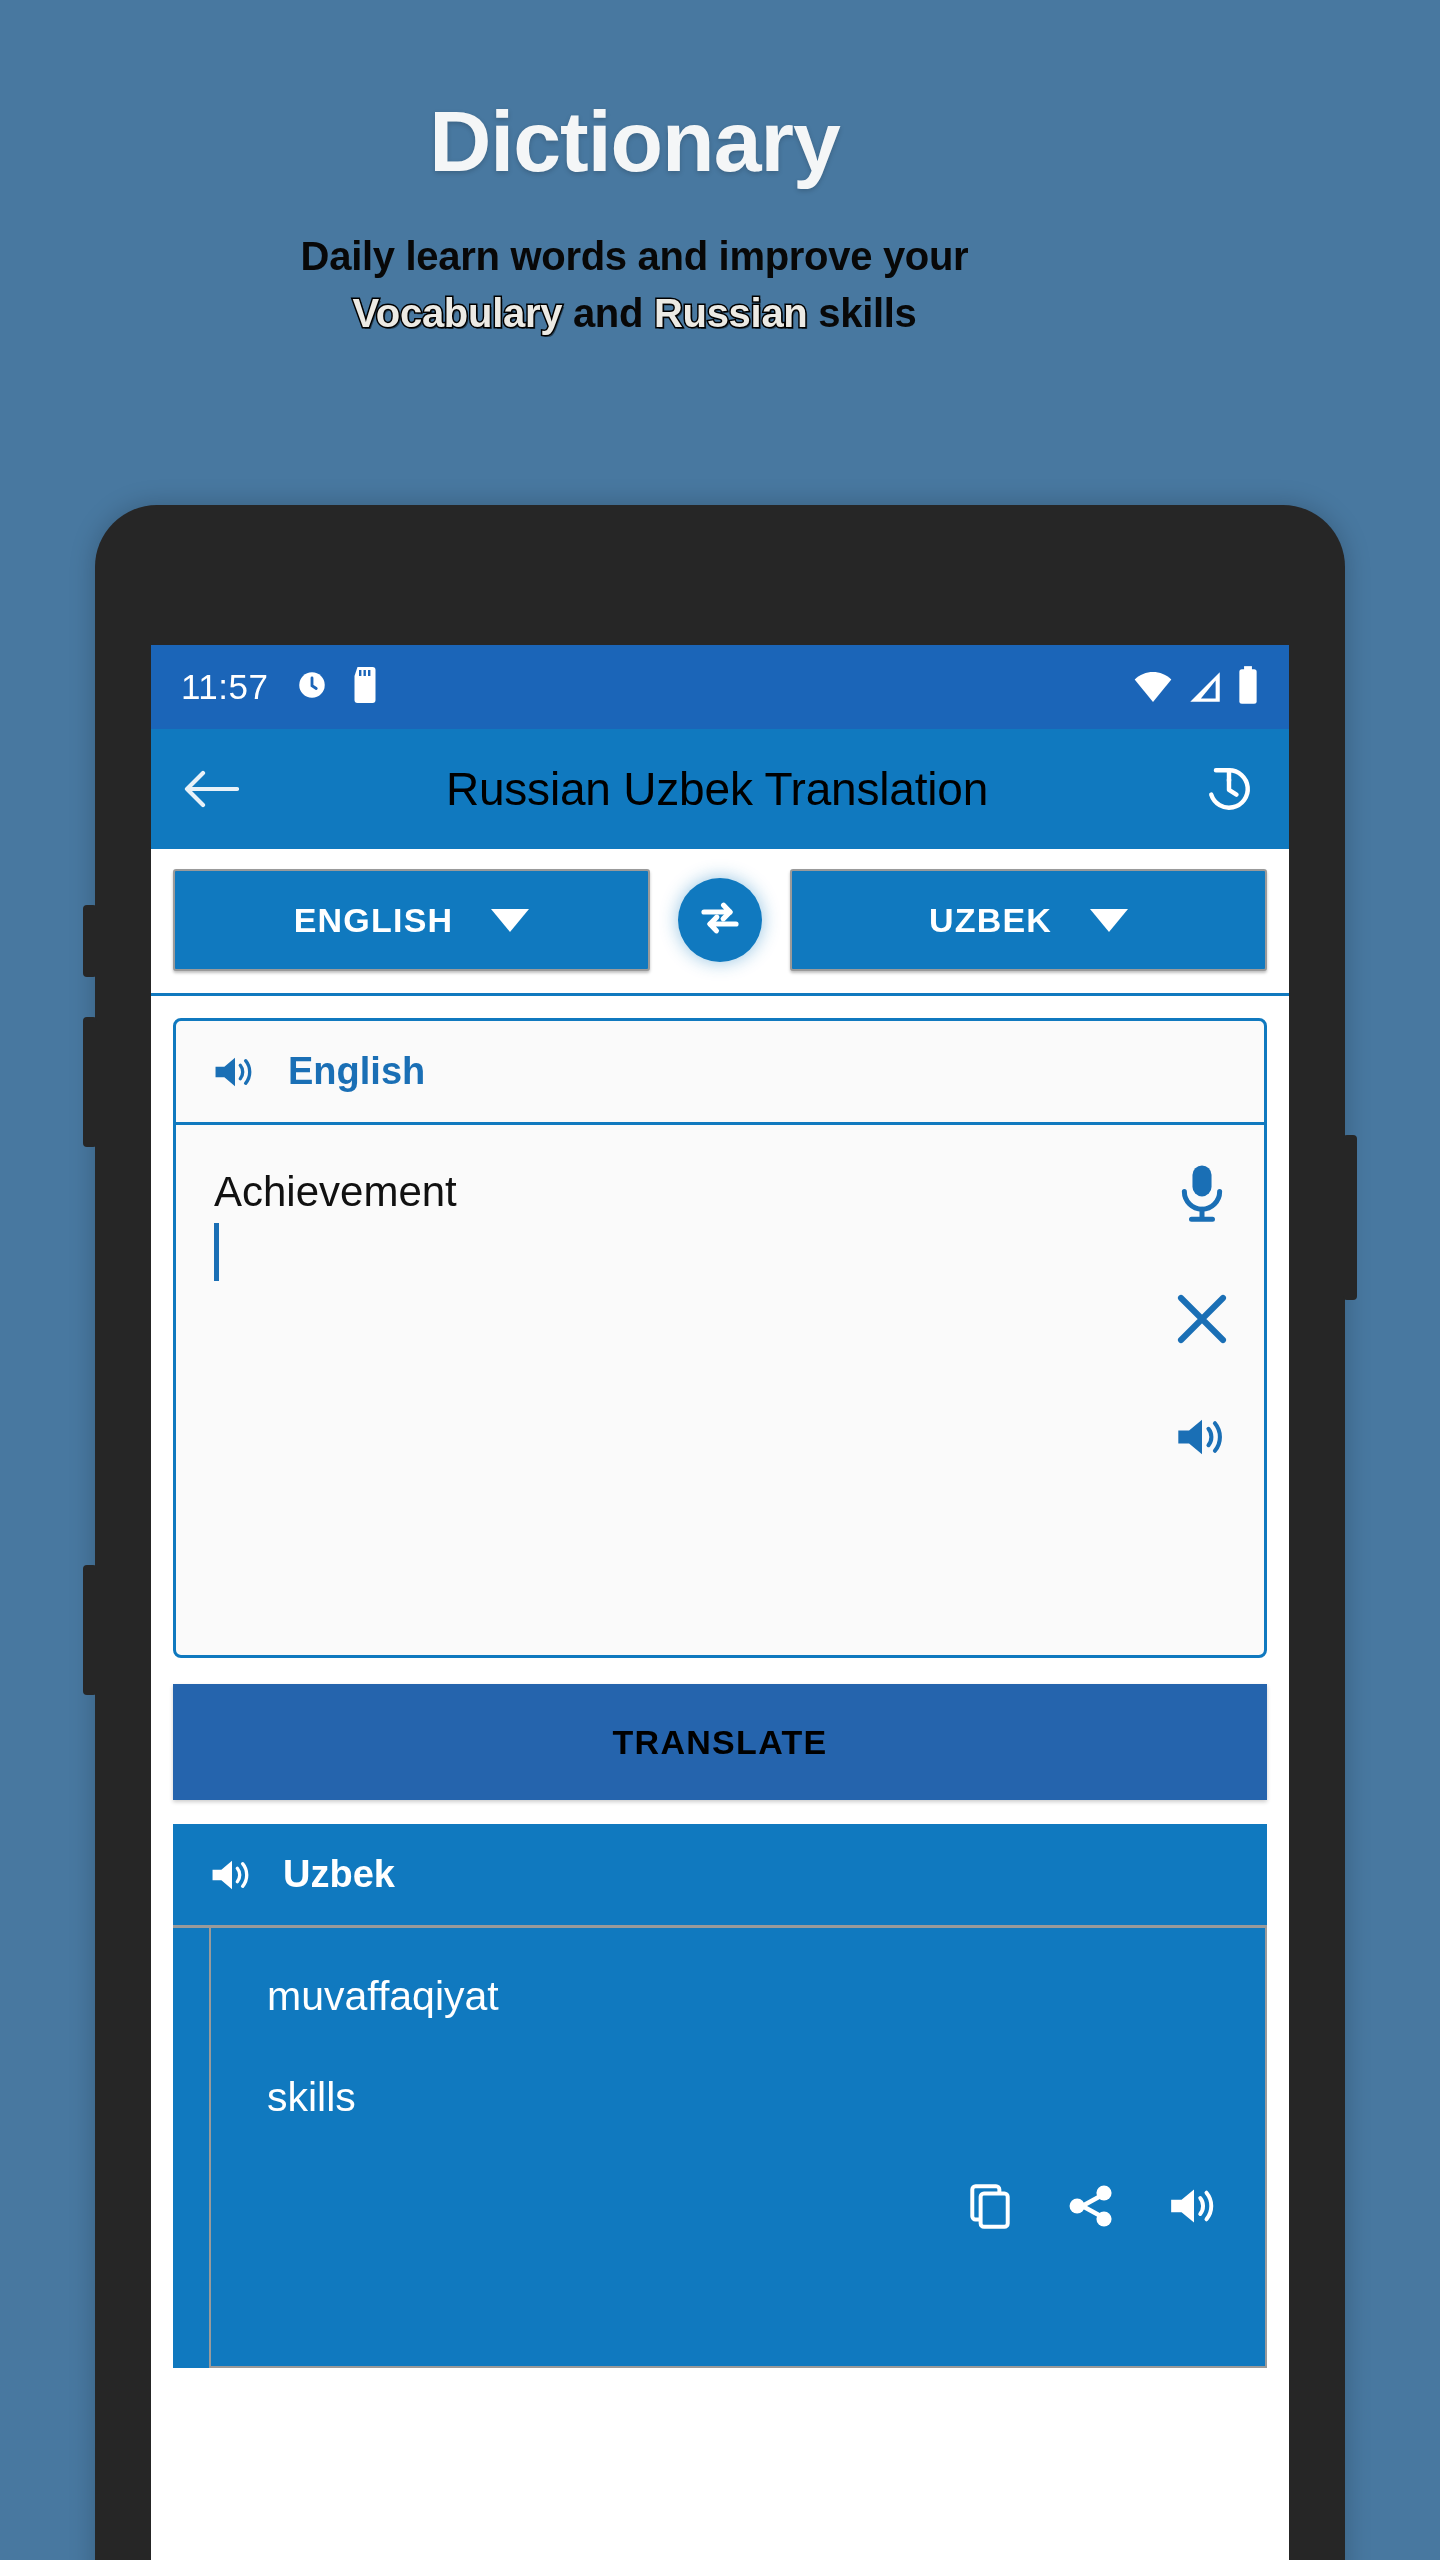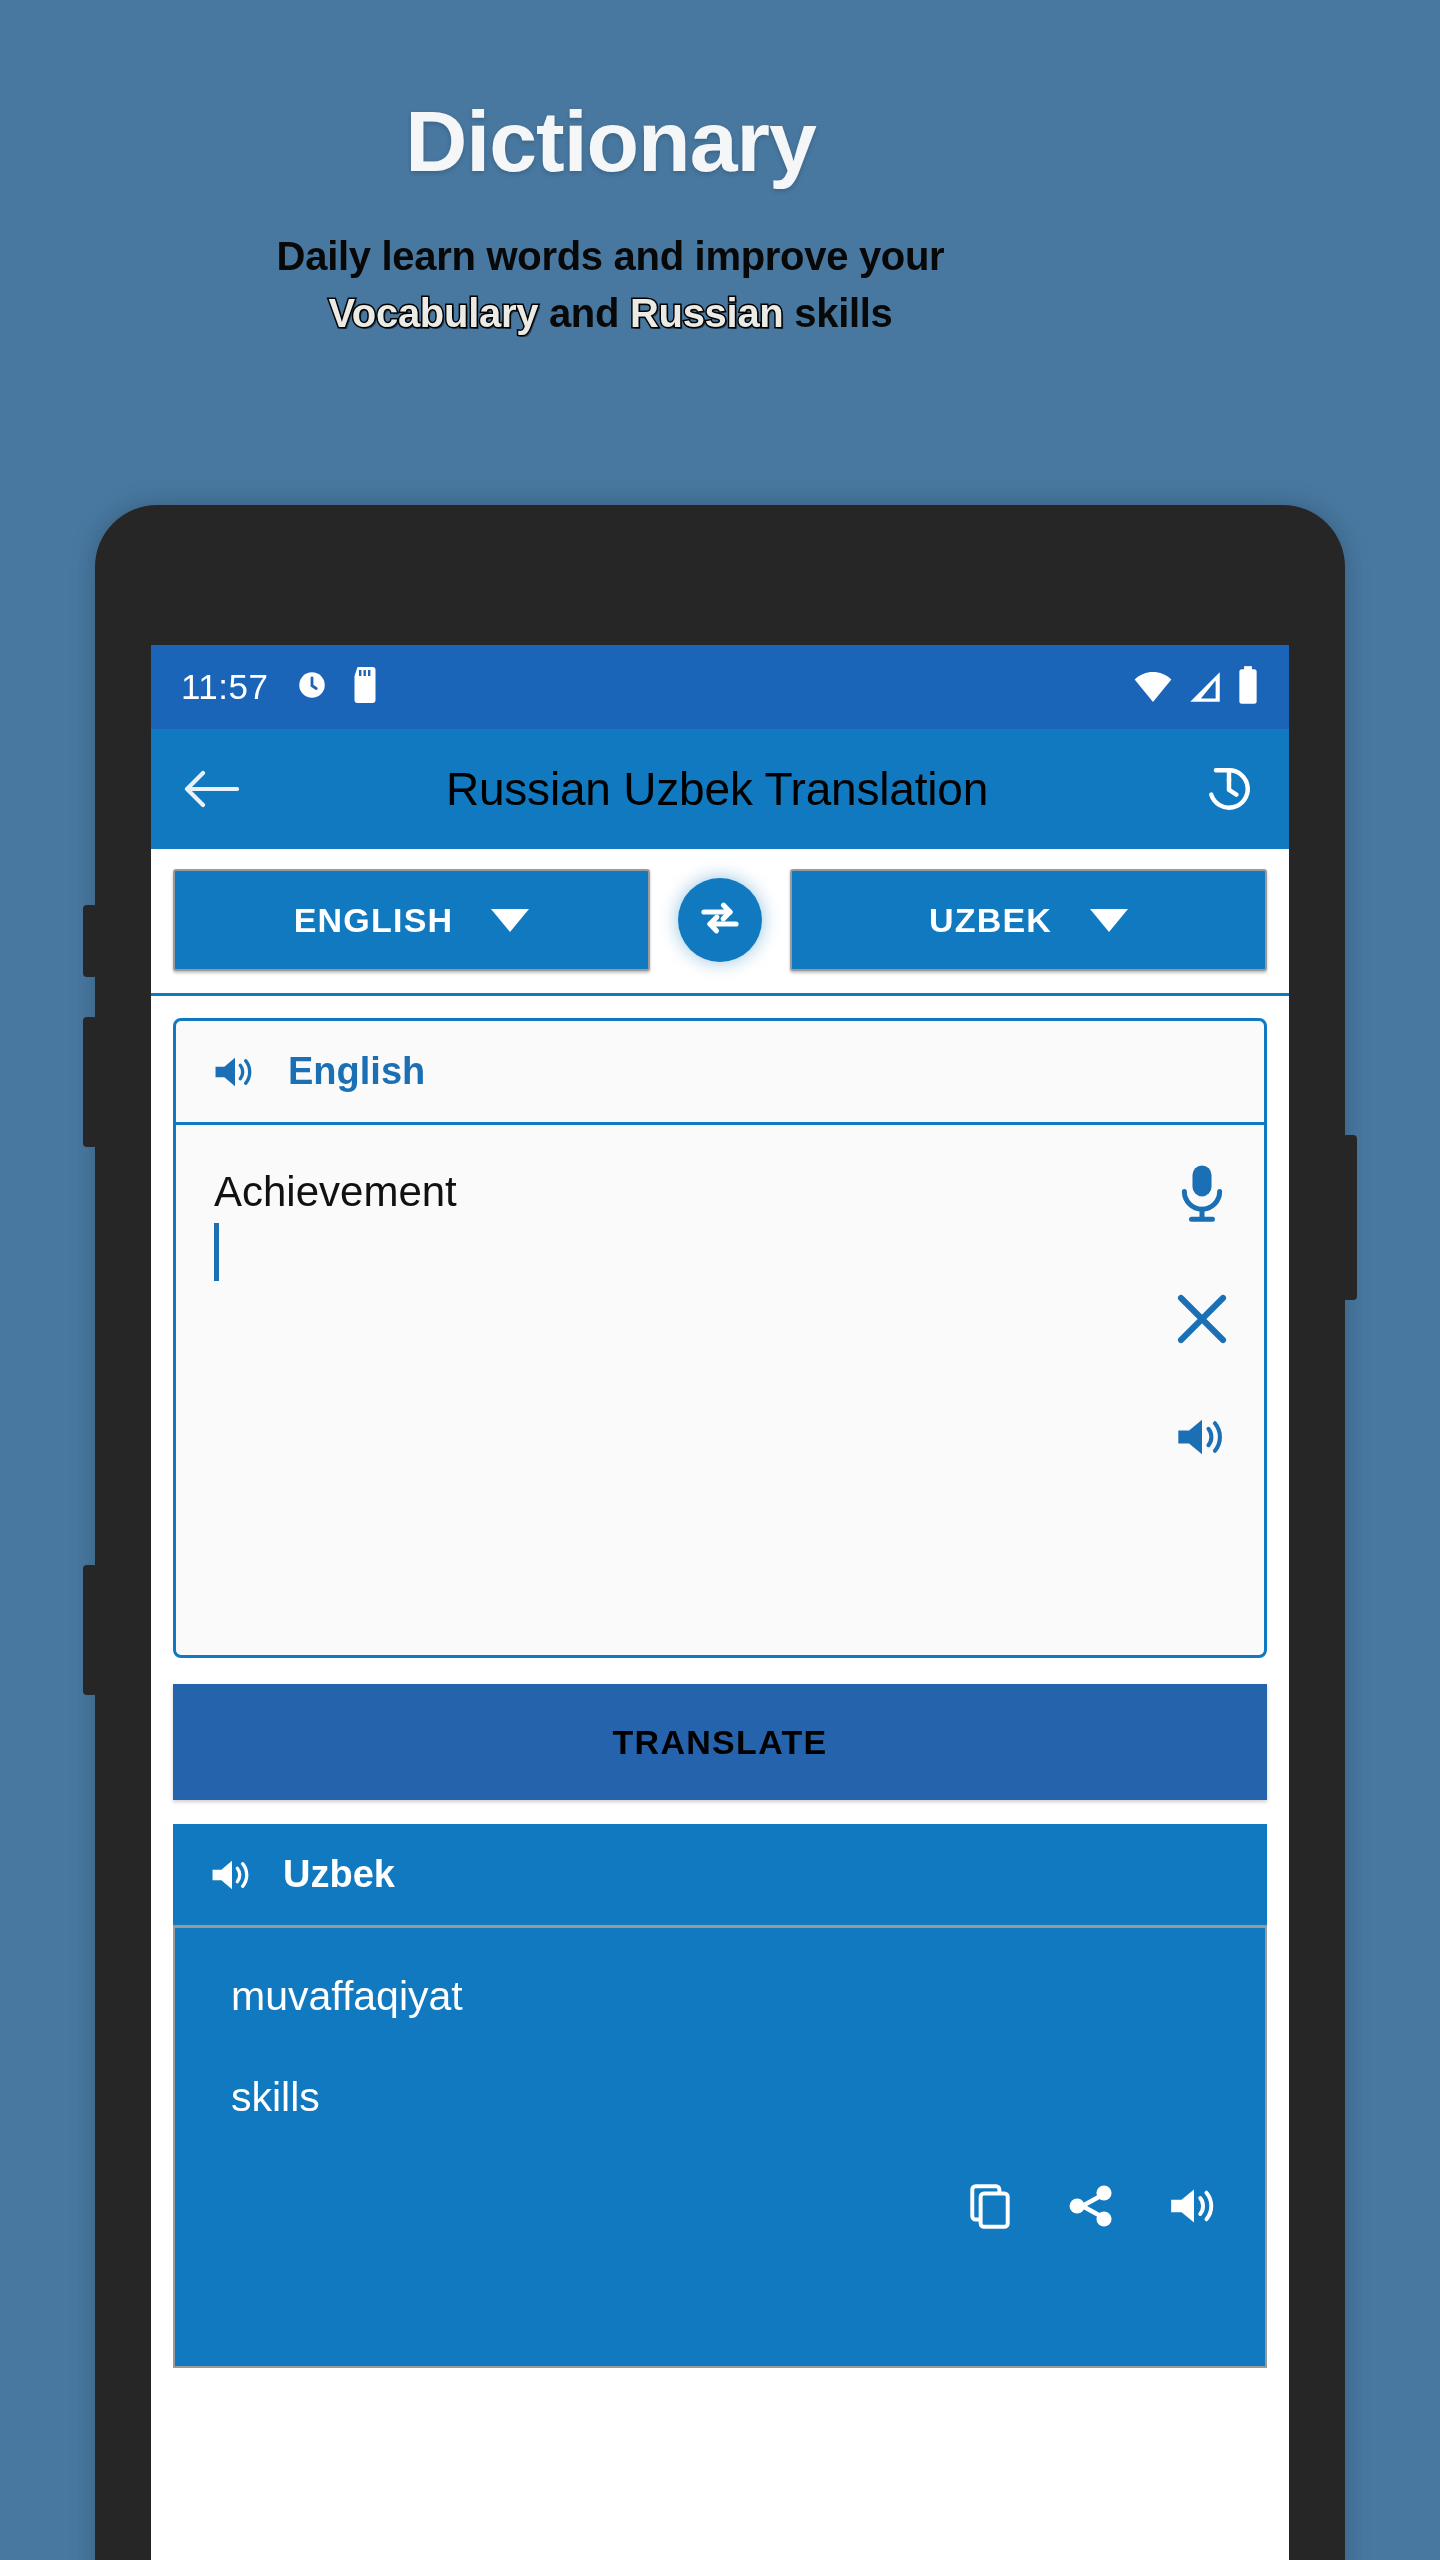--- a/index.html
+++ b/index.html
@@ -14,20 +14,21 @@
     background: #4878a0;
     font-family: "Liberation Sans", sans-serif;
     position: relative;
   }
 
   
   .promo {
     width: 1221px;
     padding-top: 96px;
     text-align: center;
+    margin-left: 24px;
   }
 
   .promo-title {
     font-size: 86px;
     font-weight: bold;
     color: #f4f6f7;
     letter-spacing: -1px;
     line-height: 1.05;
     text-shadow: 0 2px 5px rgba(0,0,0,0.18);
   }
@@ -241,20 +242,21 @@
     font-size: 38px;
     font-weight: bold;
   }
   .res-body {
     background: #1079bf;
     border: 2px solid #9a9a9a;
     border-top: none;
     padding: 46px 36px 26px 56px;
     min-height: 440px;
     position: relative;
+    margin-left: 36px;
   }
   .res-item {
     color: #ffffff;
     font-size: 41px;
     margin-bottom: 56px;
     line-height: 1.1;
   }
   .res-actions {
     display: flex;
     justify-content: flex-end;

